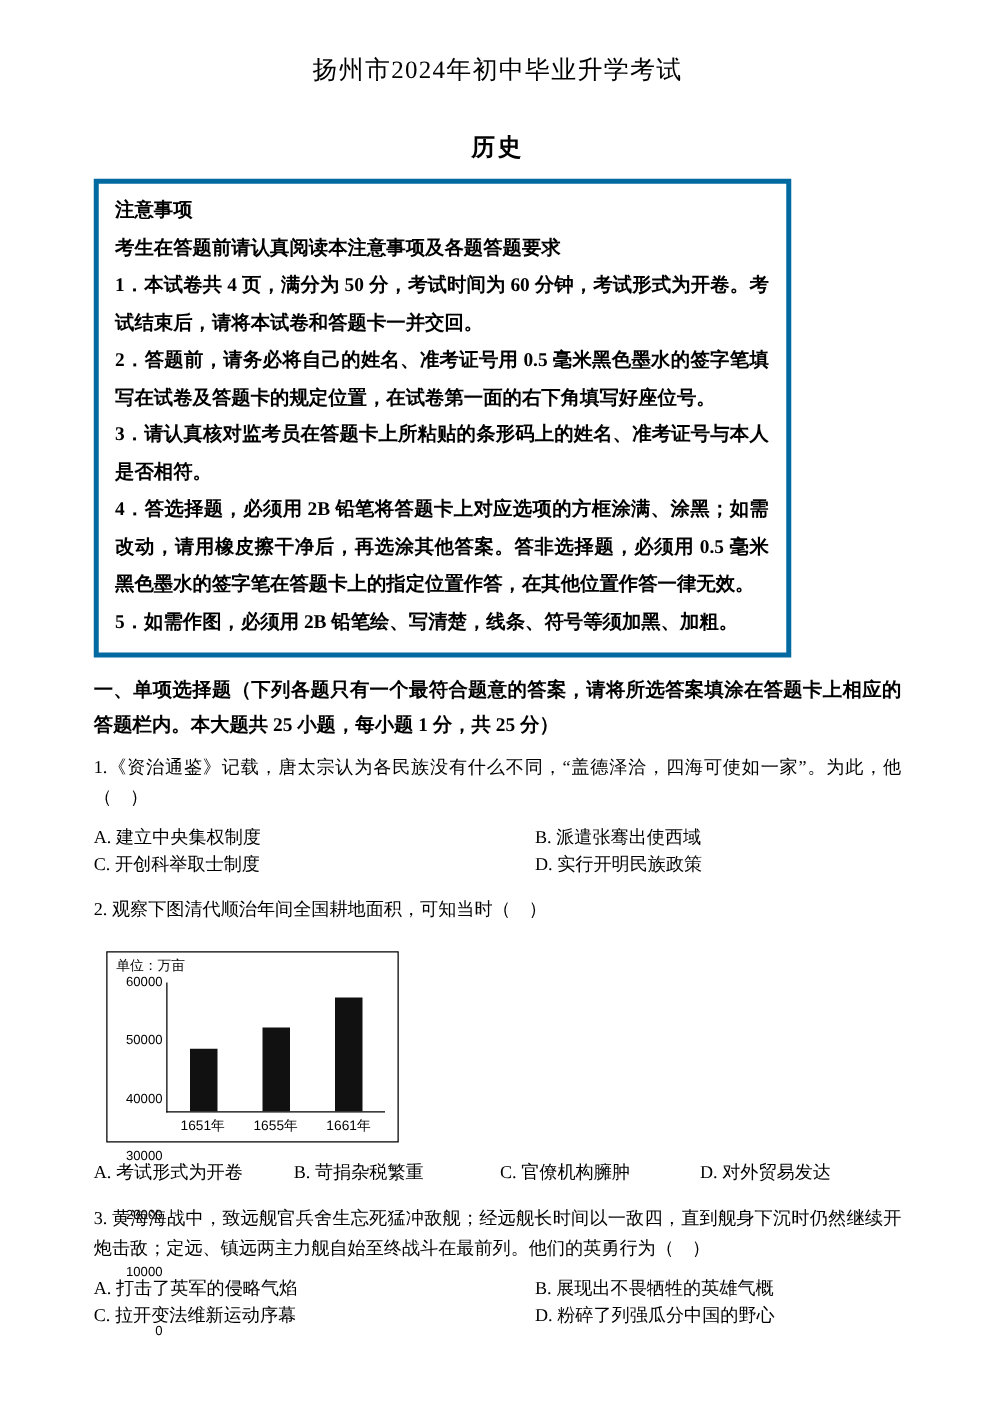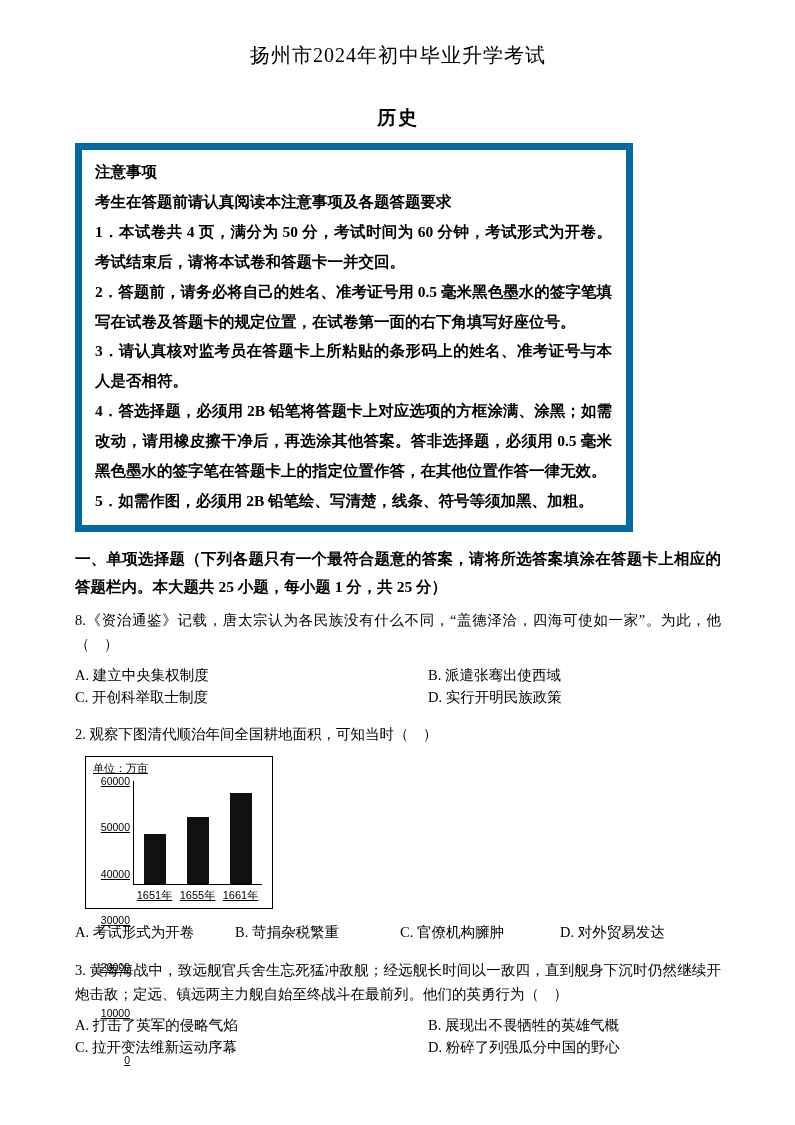--- a/index.html
+++ b/index.html
@@ -24,21 +24,21 @@
     text-align: center;
     font-size: 19px;
     font-weight: bold;
     letter-spacing: 2px;
     margin-bottom: 12px;
     margin-top: 36px;
   }
 
   .notice-box {
     width: 558px;
-    border: 7px solid #0369a1;
+    border: 4px solid #0369a1;
     padding: 7px 14px 9px 13px;
     font-size: 15.5px;
     font-weight: bold;
     line-height: 1.93;
     margin-bottom: 13px;
   }
   .notice-line { text-align: justify; }
 
   .section-heading {
     font-size: 15.5px;
@@ -59,26 +59,25 @@
   }
   .options-row {
     display: grid;
     grid-template-columns: 160px 165px 160px 1fr;
     margin: 8px 0 16px 0;
   }
   .option { white-space: nowrap; }
 
   
   .chart-box {
-    width: 188px;
+    width: 234px;
     border: 1px solid #000;
     padding: 5px 10px 5px 5px;
-    margin: 9px 0 14px 10px;
+    margin: 20px 0 14px 10px;
     font-family: "Liberation Sans", sans-serif;
-    text-decoration: underline;
   }
   .chart-unit { font-size: 11px; line-height: 1.2; margin: 0 0 1px 2px; }
   .chart-body { display: flex; align-items: flex-start; }
   .y-labels {
     width: 42px;
     height: 114px;
     display: flex;
     flex-direction: column;
     justify-content: space-between;
     align-items: flex-end;
@@ -119,21 +118,21 @@
     <div class="notice-line">1．本试卷共 4 页，满分为 50 分，考试时间为 60 分钟，考试形式为开卷。考试结束后，请将本试卷和答题卡一并交回。</div>
     <div class="notice-line">2．答题前，请务必将自己的姓名、准考证号用 0.5 毫米黑色墨水的签字笔填写在试卷及答题卡的规定位置，在试卷第一面的右下角填写好座位号。</div>
     <div class="notice-line">3．请认真核对监考员在答题卡上所粘贴的条形码上的姓名、准考证号与本人是否相符。</div>
     <div class="notice-line">4．答选择题，必须用 2B 铅笔将答题卡上对应选项的方框涂满、涂黑；如需改动，请用橡皮擦干净后，再选涂其他答案。答非选择题，必须用 0.5 毫米黑色墨水的签字笔在答题卡上的指定位置作答，在其他位置作答一律无效。</div>
     <div class="notice-line">5．如需作图，必须用 2B 铅笔绘、写清楚，线条、符号等须加黑、加粗。</div>
   </div>
 
   <div class="section-heading">一、单项选择题（下列各题只有一个最符合题意的答案，请将所选答案填涂在答题卡上相应的答题栏内。本大题共 25 小题，每小题 1 分，共 25 分）</div>
 
   <div class="question">
-    <div class="stem">8.《资治通鉴》记载，唐太宗认为各民族没有什么不同，“盖德泽洽，四海可使如一家”。为此，他（　）</div>
+    <div class="stem">1.《资治通鉴》记载，唐太宗认为各民族没有什么不同，“盖德泽洽，四海可使如一家”。为此，他（　）</div>
     <div class="options-grid">
       <span class="option">A. 建立中央集权制度</span>
       <span class="option">B. 派遣张骞出使西域</span>
       <span class="option">C. 开创科举取士制度</span>
       <span class="option">D. 实行开明民族政策</span>
     </div>
   </div>
 
   <div class="question">
     <div class="stem">2. 观察下图清代顺治年间全国耕地面积，可知当时（　）</div>

